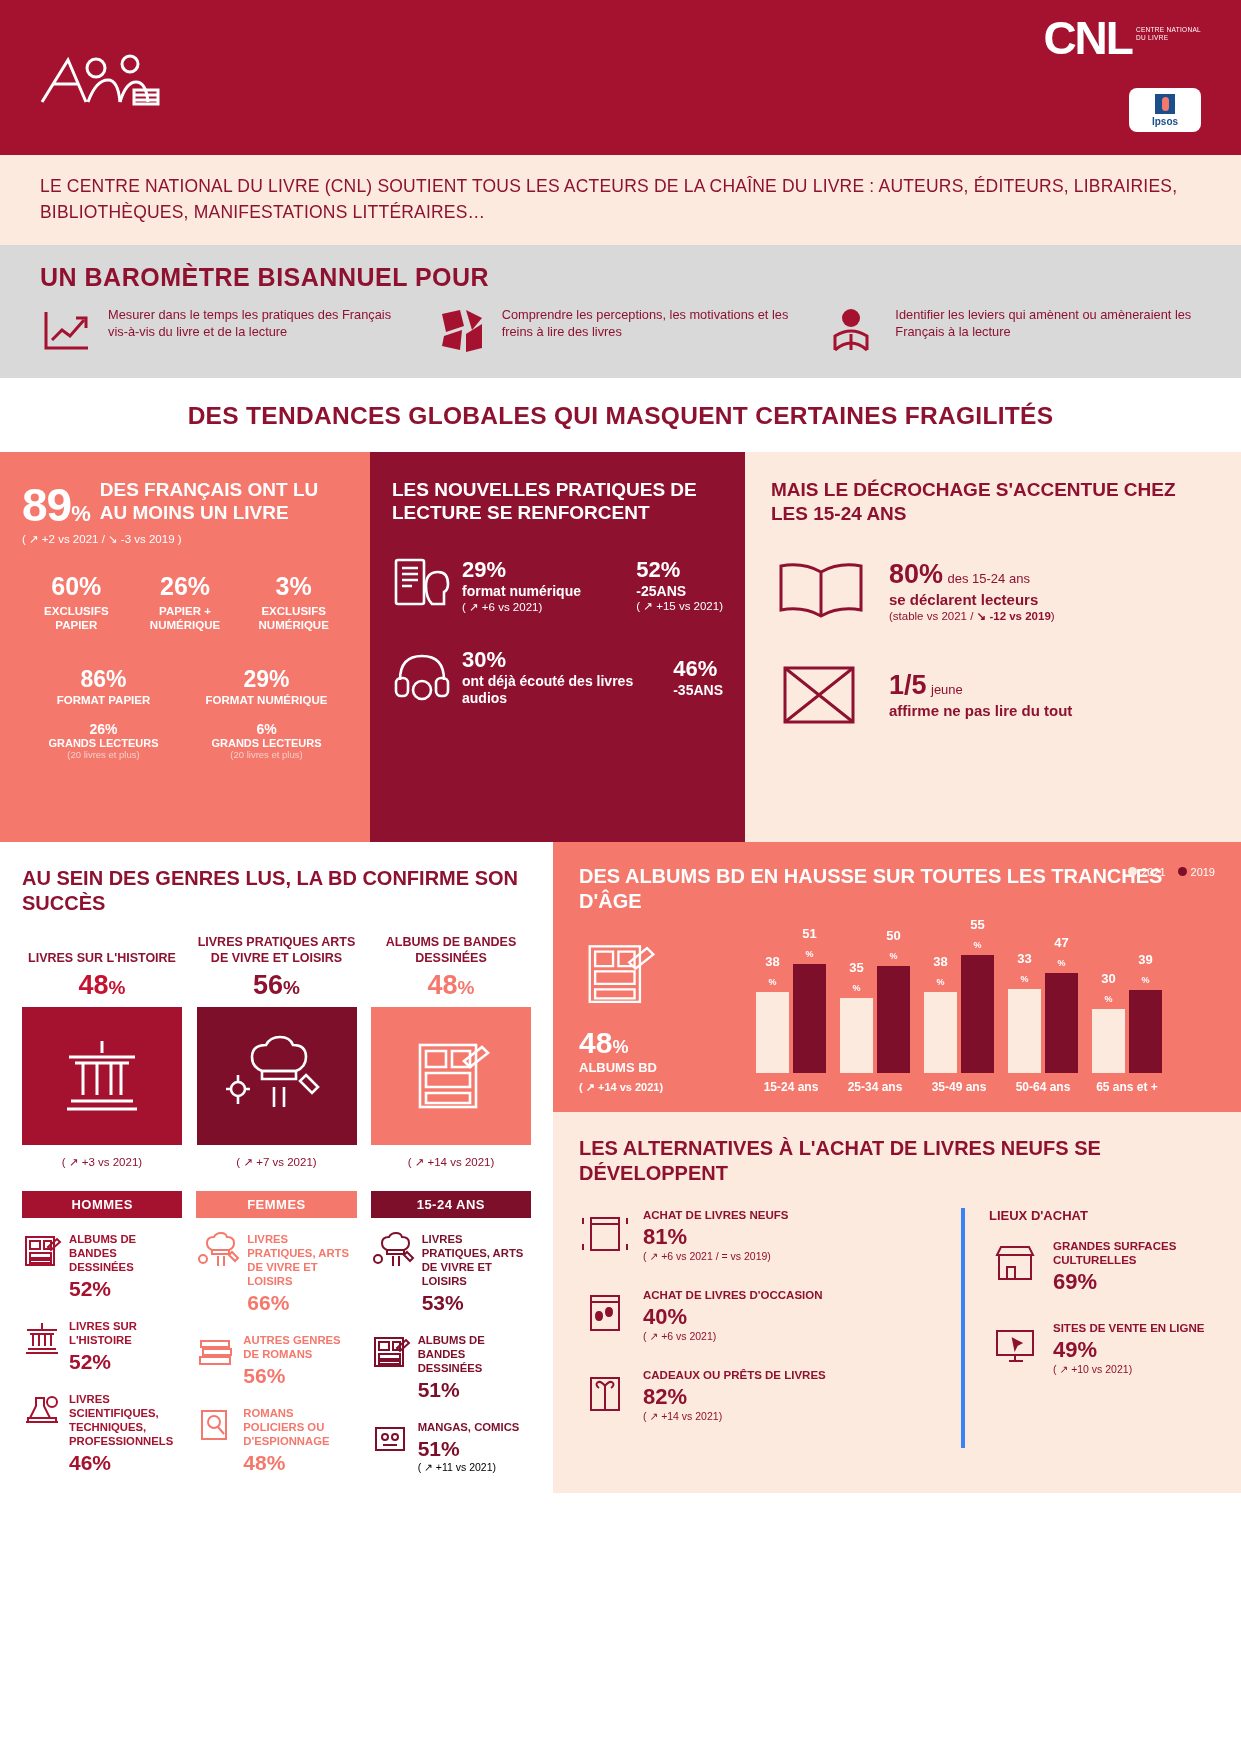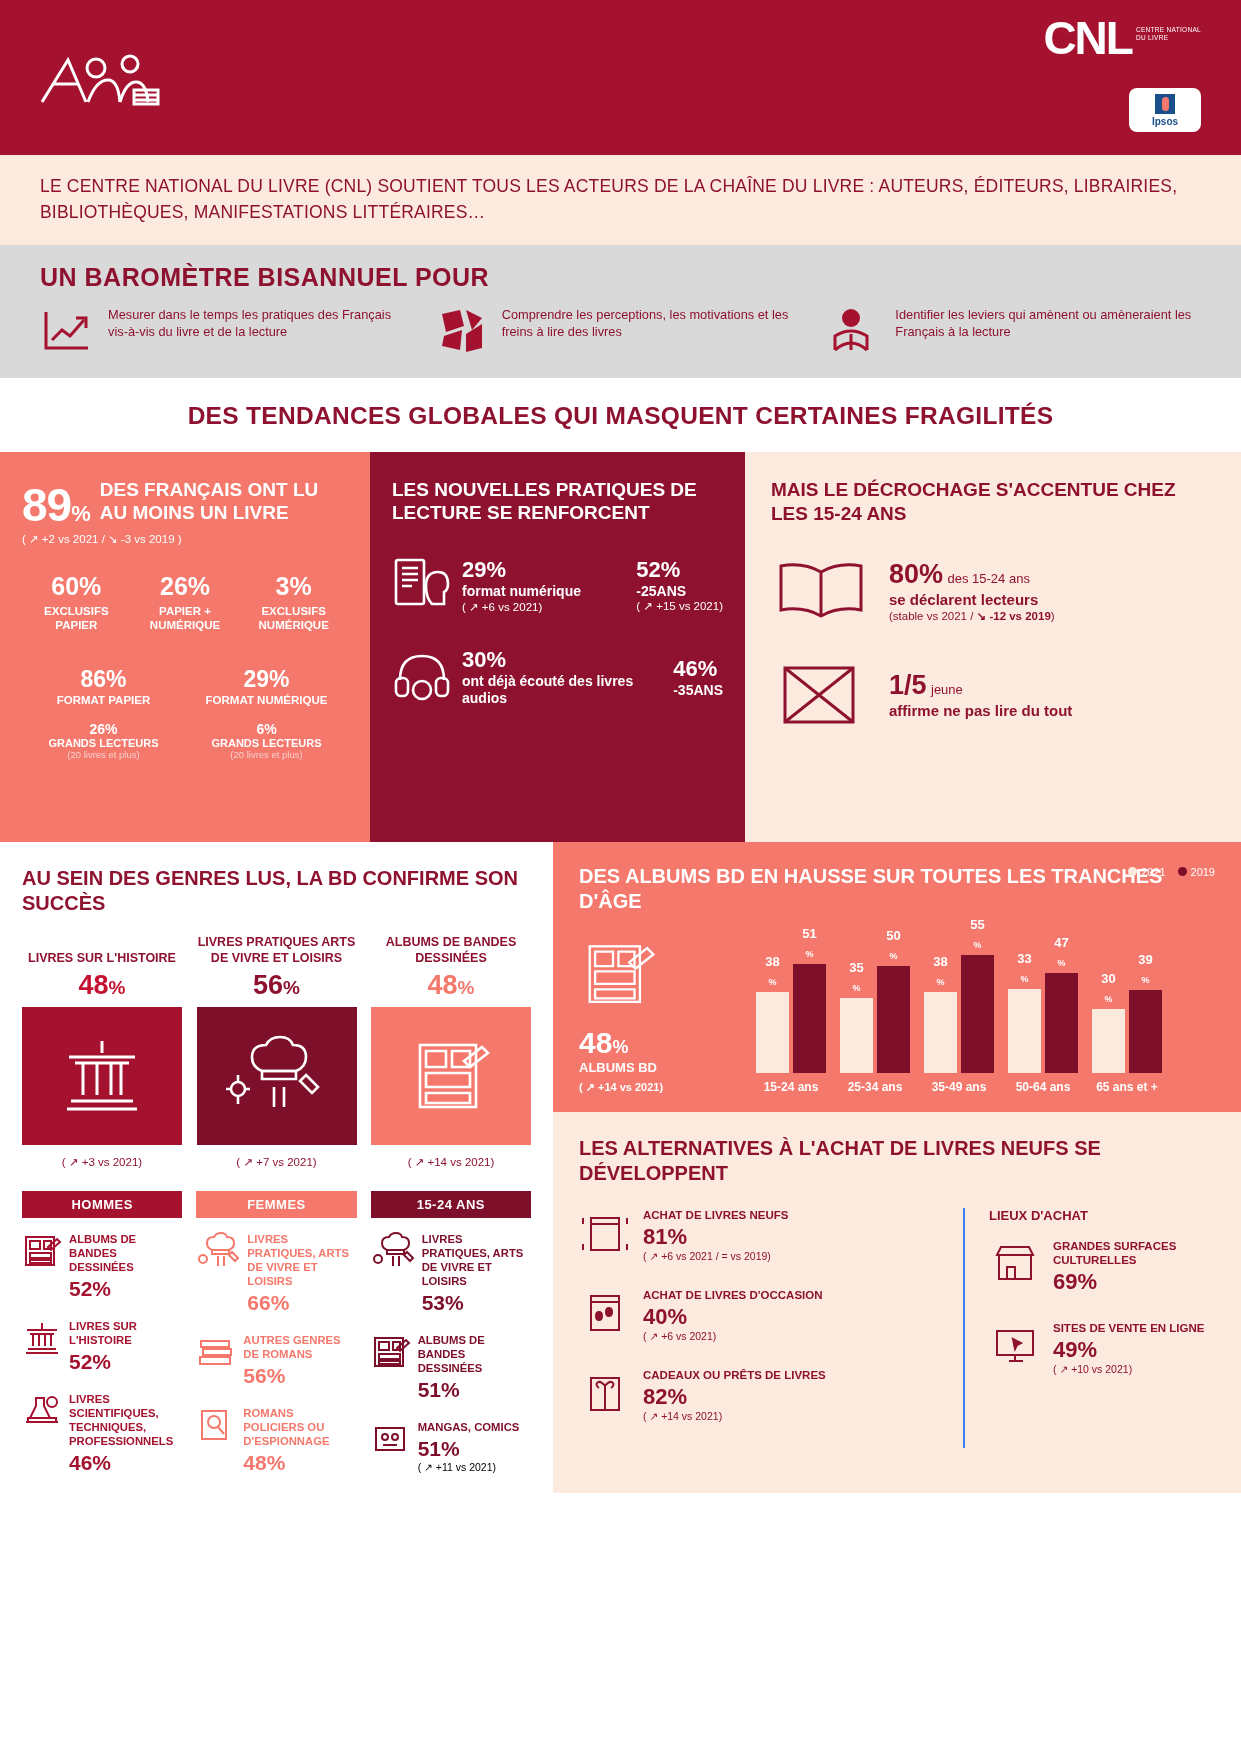--- a/index.html
+++ b/index.html
@@ -145,21 +145,21 @@
   .grp .cat { font-size: 12px; font-weight: bold; margin-top: 7px; }
   .bd-kpi { text-align: left; }
   .bd-kpi .n { font-size: 30px; font-weight: bold; }
   .bd-kpi .l { font-size: 13px; font-weight: bold; }
   .bd-kpi .s { font-size: 11px; font-weight: bold; margin-top: 6px;}
 
   
   .alt { background: #fdeade; flex: 1; padding: 24px 26px 10px; color: #8e1230; }
   .alt h3 { font-size: 20px; font-weight: bold; line-height: 25px; }
   .alt-body { display: flex; margin-top: 22px; }
-  .alt-left { flex: 1; padding-right: 18px; border-right: 2px solid #3b82f6;}
+  .alt-left { flex: 1; padding-right: 18px; border-right: 4px solid #3b82f6;}
   .alt-right { width: 250px; padding-left: 24px; }
   .alt-right-h { font-size: 13px; font-weight: bold; margin-bottom: 16px; }
   .arow { display: flex; gap: 12px; margin-bottom: 26px; align-items: flex-start;}
   .arow .ai { flex: 0 0 52px; height: 50px; }
   .arow .lab { font-size: 11.5px; font-weight: bold; line-height: 14px; }
   .arow .val { font-size: 22px; font-weight: bold; margin-top: 2px; }
   .arow .vs { font-size: 10.5px; font-weight: normal; }
 </style>
 </head>
 <body>

